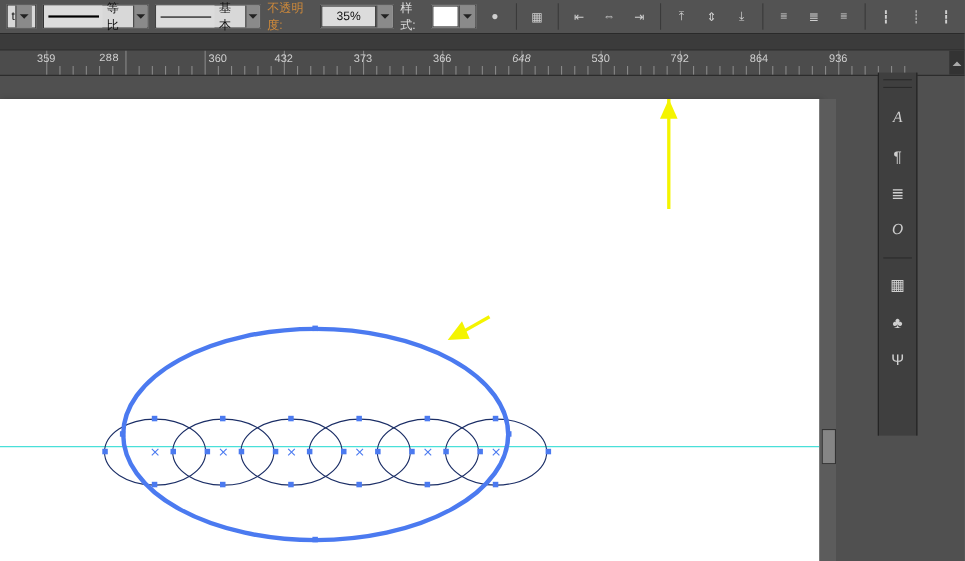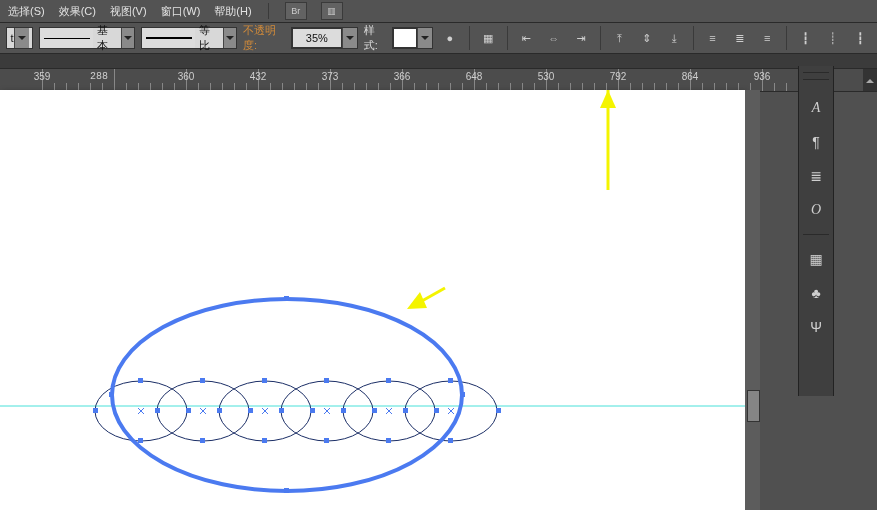--- a/index.html
+++ b/index.html
@@ -56,45 +56,35 @@
   .panels .eye{width:14px;height:14px;border:1px solid #666;border-radius:50%;display:flex;align-items:center;justify-content:center}
   .panels .eye::after{content:"";width:5px;height:5px;background:#ccc;border-radius:50%}
   .panels .lchip{width:16px;height:14px;background:#8fb7dd;border:1px solid #333}
   .panels .playcell{height:28px;display:flex;align-items:center;justify-content:center}
   svg{display:block}
 </style>
 </head>
 <body>
 <div class="app">
 
-<div class="menubar">
-  <span>选择(S)</span>
-  <span>效果(C)</span>
-  <span>视图(V)</span>
-  <span>窗口(W)</span>
-  <span>帮助(H)</span>
-  <div class="sep"></div>
-  <div class="iconbtn">Br</div>
-  <div class="iconbtn">▥</div>
-</div>
 
 <div class="optbar">
   <div class="drop" style="width:28px;justify-content:center">t<div class="dd"></div></div>
+  <div class="drop">
+    <div class="stroke-prev">
+          <div class="line"></div>
+        </div>
+    <span style="padding:0 4px">等比</span>
+    <div class="dd"></div>
+  </div>
   <div class="drop">
     <div class="stroke-prev">
           <div class="line" style="height:1px"></div>
         </div>
     <span style="padding:0 4px">基本</span>
-    <div class="dd"></div>
-  </div>
-  <div class="drop">
-    <div class="stroke-prev">
-          <div class="line"></div>
-        </div>
-    <span style="padding:0 4px">等比</span>
     <div class="dd"></div>
   </div>
   <span class="lbl-orange">不透明度:</span>
   <div class="drop">
     <div class="numfield">35%</div>
     <div class="dd"></div>
   </div>
   <span class="lbl">样式:</span>
   <div class="drop">
         <div class="swatch"></div>
@@ -133,21 +123,21 @@
       <div class="tick" style="left: 90px; height: 8px; top: 14px;"></div>
       <div class="tick" style="left: 102px; height: 8px; top: 14px;"></div>
       <div class="tick" style="left: 114px;"></div>
       <div class="lab" style="left: 99px; font-family: Liberation Mono, monospace;">288</div>
       <div class="tick" style="left: 126px; height: 8px; top: 14px;"></div>
       <div class="tick" style="left: 138px; height: 8px; top: 14px;"></div>
       <div class="tick" style="left: 150px; height: 8px; top: 14px;"></div>
       <div class="tick" style="left: 162px; height: 8px; top: 14px;"></div>
       <div class="tick" style="left: 174px; height: 8px; top: 14px;"></div>
       <div class="tick" style="left: 186px;"></div>
-      <div class="lab" style="left: 186px;">360</div>
+      <div class="lab" style="left: 198px;">360</div>
       <div class="tick" style="left: 198px; height: 8px; top: 14px;"></div>
       <div class="tick" style="left: 210px; height: 8px; top: 14px;"></div>
       <div class="tick" style="left: 222px; height: 8px; top: 14px;"></div>
       <div class="tick" style="left: 234px; height: 8px; top: 14px;"></div>
       <div class="tick" style="left: 246px; height: 8px; top: 14px;"></div>
       <div class="tick" style="left: 258px;"></div>
       <div class="lab" style="left: 258px;">432</div>
       <div class="tick" style="left: 270px; height: 8px; top: 14px;"></div>
       <div class="tick" style="left: 282px; height: 8px; top: 14px;"></div>
       <div class="tick" style="left: 294px; height: 8px; top: 14px;"></div>
@@ -161,21 +151,21 @@
       <div class="tick" style="left: 378px; height: 8px; top: 14px;"></div>
       <div class="tick" style="left: 390px; height: 8px; top: 14px;"></div>
       <div class="tick" style="left: 402px;"></div>
       <div class="lab" style="left: 402px;">366</div>
       <div class="tick" style="left: 414px; height: 8px; top: 14px;"></div>
       <div class="tick" style="left: 426px; height: 8px; top: 14px;"></div>
       <div class="tick" style="left: 438px; height: 8px; top: 14px;"></div>
       <div class="tick" style="left: 450px; height: 8px; top: 14px;"></div>
       <div class="tick" style="left: 462px; height: 8px; top: 14px;"></div>
       <div class="tick" style="left: 474px;"></div>
-      <div class="lab" style="left: 474px;">648</div>
+      <div class="lab" style="left: 474px; font-style: italic;">648</div>
       <div class="tick" style="left: 486px; height: 8px; top: 14px;"></div>
       <div class="tick" style="left: 498px; height: 8px; top: 14px;"></div>
       <div class="tick" style="left: 510px; height: 8px; top: 14px;"></div>
       <div class="tick" style="left: 522px; height: 8px; top: 14px;"></div>
       <div class="tick" style="left: 534px; height: 8px; top: 14px;"></div>
       <div class="tick" style="left: 546px;"></div>
       <div class="lab" style="left: 546px;">530</div>
       <div class="tick" style="left: 558px; height: 8px; top: 14px;"></div>
       <div class="tick" style="left: 570px; height: 8px; top: 14px;"></div>
       <div class="tick" style="left: 582px; height: 8px; top: 14px;"></div>

